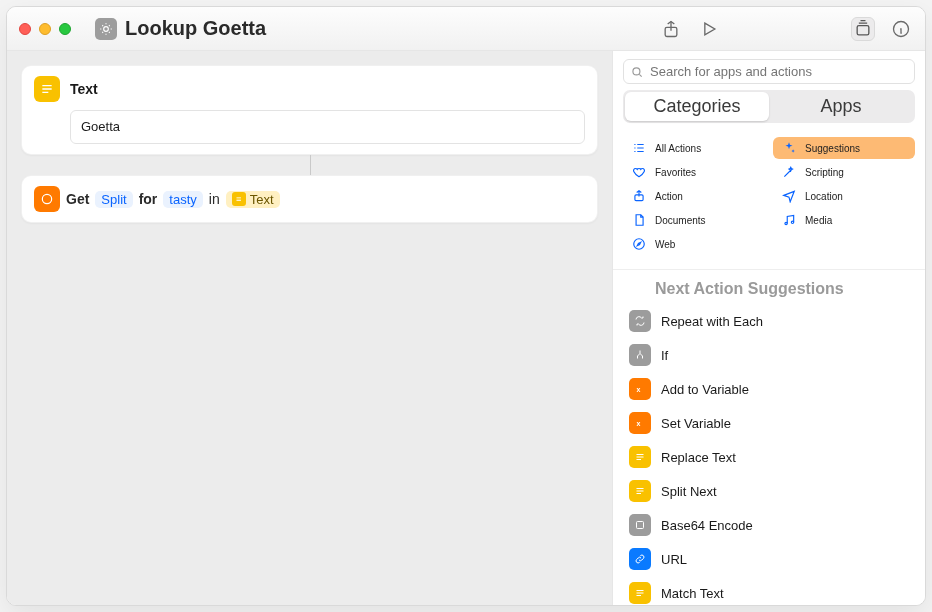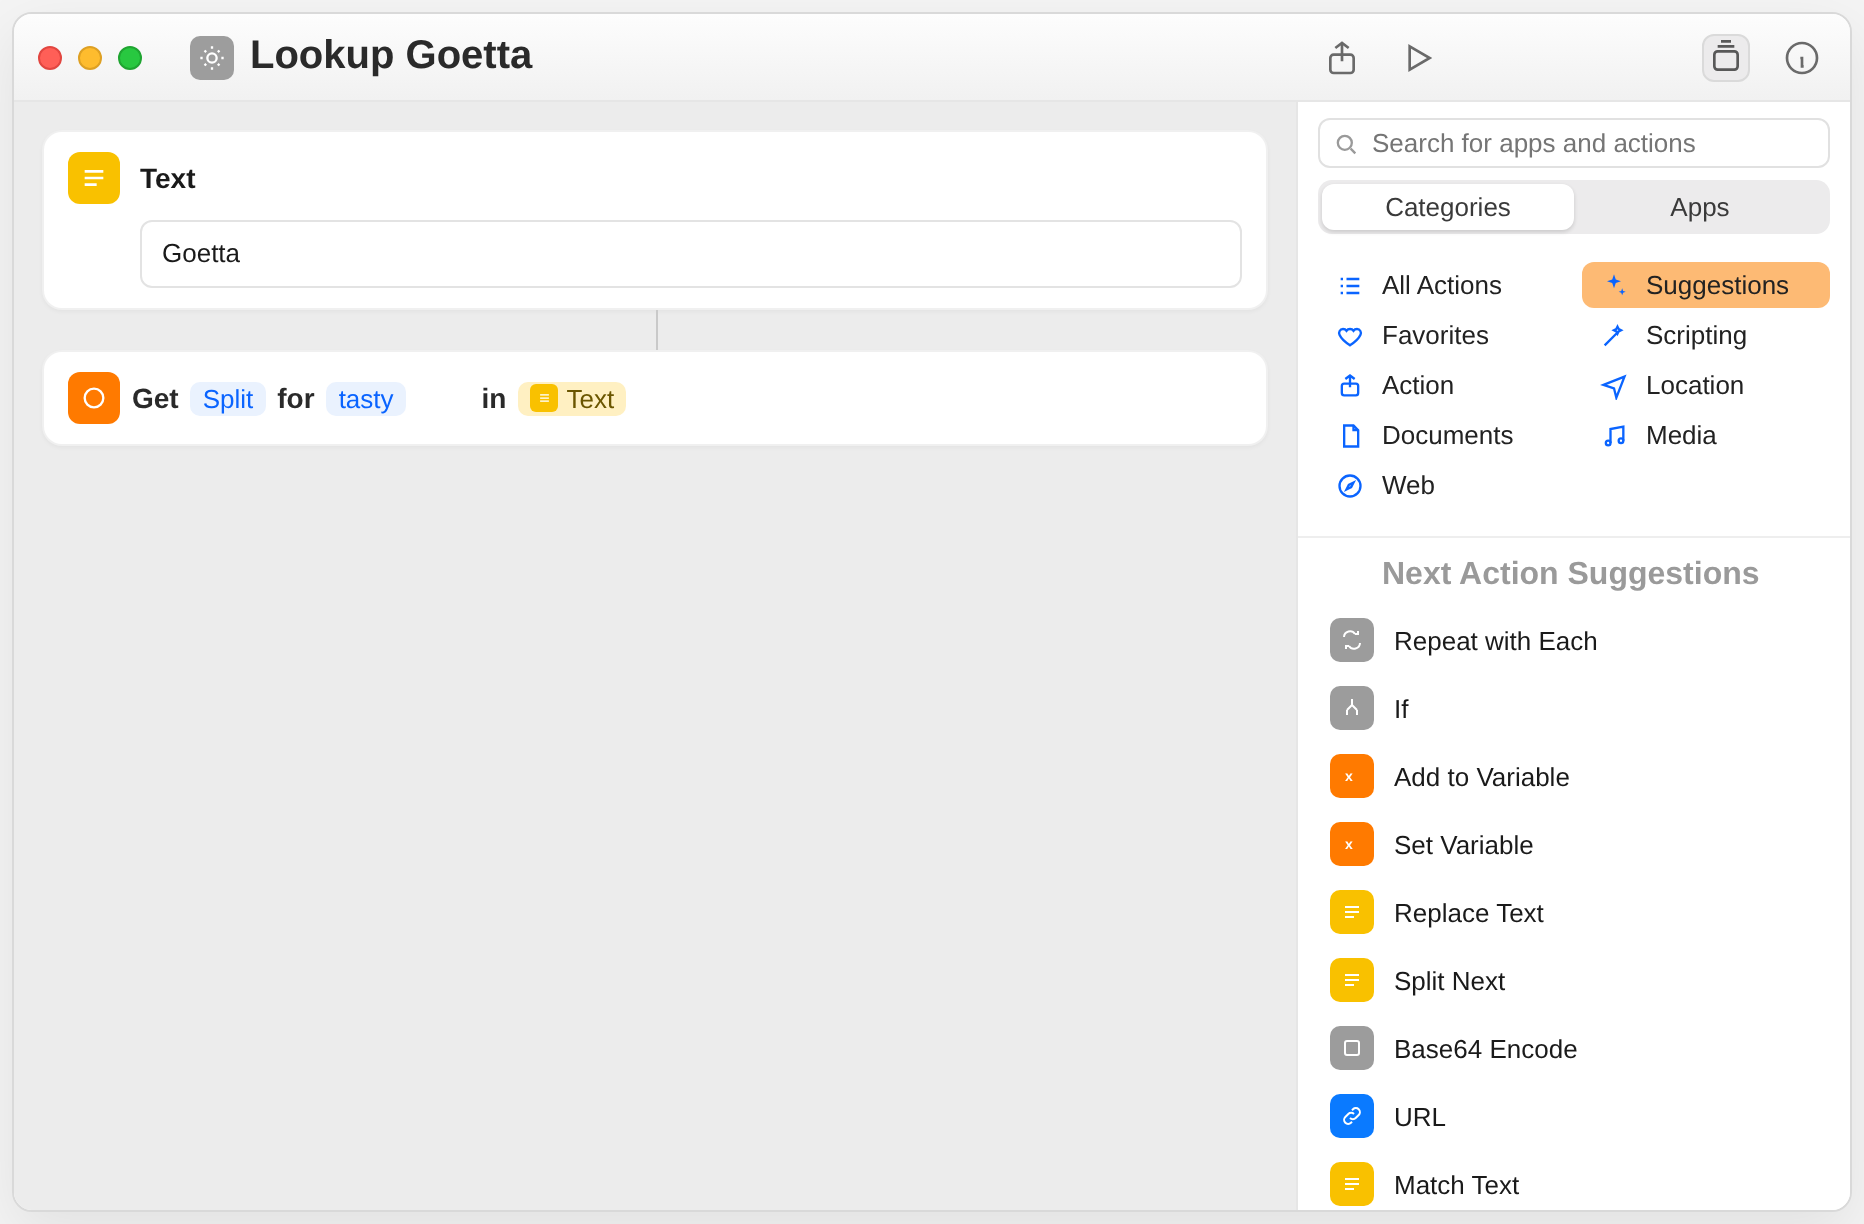--- a/index.html
+++ b/index.html
@@ -108,21 +108,21 @@
     color:#6b5600;
     display:inline-flex; align-items:center; gap:4px;
   }
   .token.var .mini {
     width:14px;height:14px;border-radius:3px;background:#f9c100;display:inline-flex;
     align-items:center;justify-content:center;color:#fff;font-size:9px;
   }
 
   
   .sidebar {
-    width:276px;
+    width:312px;
     display:flex;
     flex-direction:column;
     background:#fff;
     min-height:0;
   }
   .search-wrap { padding:8px 10px 6px;}
   .search {
     display:flex; align-items:center; gap:6px;
     background:#fff;
     border:1px solid #e1e1e1;
@@ -136,42 +136,42 @@
   .seg-wrap { padding:0 10px 10px;}
   .segmented {
     display:flex;
     background:#ecebec;
     border-radius:7px;
     padding:2px;
   }
   .segmented .seg {
     flex:1;
     text-align:center;
-    font-size:13px;
+    font-size:18px;
     padding:4px 0;
     border-radius:6px;
     color:#3a3a3a;
     cursor:default;
   }
   .segmented .seg.active {
     background:#fff;
     box-shadow:0 1px 2px rgba(0,0,0,.15);
     font-weight:500;
   }
   .categories {
     padding:4px 10px 10px;
     display:grid;
     grid-template-columns:1fr 1fr;
     gap:2px 8px;
   }
   .cat {
     display:flex; align-items:center; gap:8px;
     padding:4px 8px;
     border-radius:6px;
-    font-size:13px;
+    font-size:10px;
     color:#222;
   }
   .cat .ci { color:#0a64ff; width:16px; display:flex; justify-content:center;}
   .cat.active { background:#fdba74; font-weight:500;}
   .hr { height:1px; background:#eee; margin:4px 0 4px;}
   .section-title{
     font-size:16px;
     color:#9a9a9a;
     font-weight:600;
     padding:6px 16px 6px 42px;
@@ -272,21 +272,21 @@
         <div class="inline-row">
           <div class="action-icon ai-orange" style="width:26px;height:26px;">
             <svg viewBox="0 0 24 24" width="14" height="14" fill="none" stroke="white" stroke-width="2">
               <circle cx="12" cy="12" r="8"></circle>
             </svg>
           </div>
           <span style="font-weight:600;">Get</span>
           <span class="token">Split</span>
           <span style="font-weight:600;">for</span>
           <span class="token">tasty</span>
-          <span style="font-weight:700;margin-left:32px;">in</span>
+          <span style="font-weight:400;">in</span>
           <span class="token var">
             <span class="mini">≡</span>
             <span>Text</span>
           </span>
         </div>
       </div>
     </div>
 
     <div class="sidebar">
       <div class="search-wrap">

